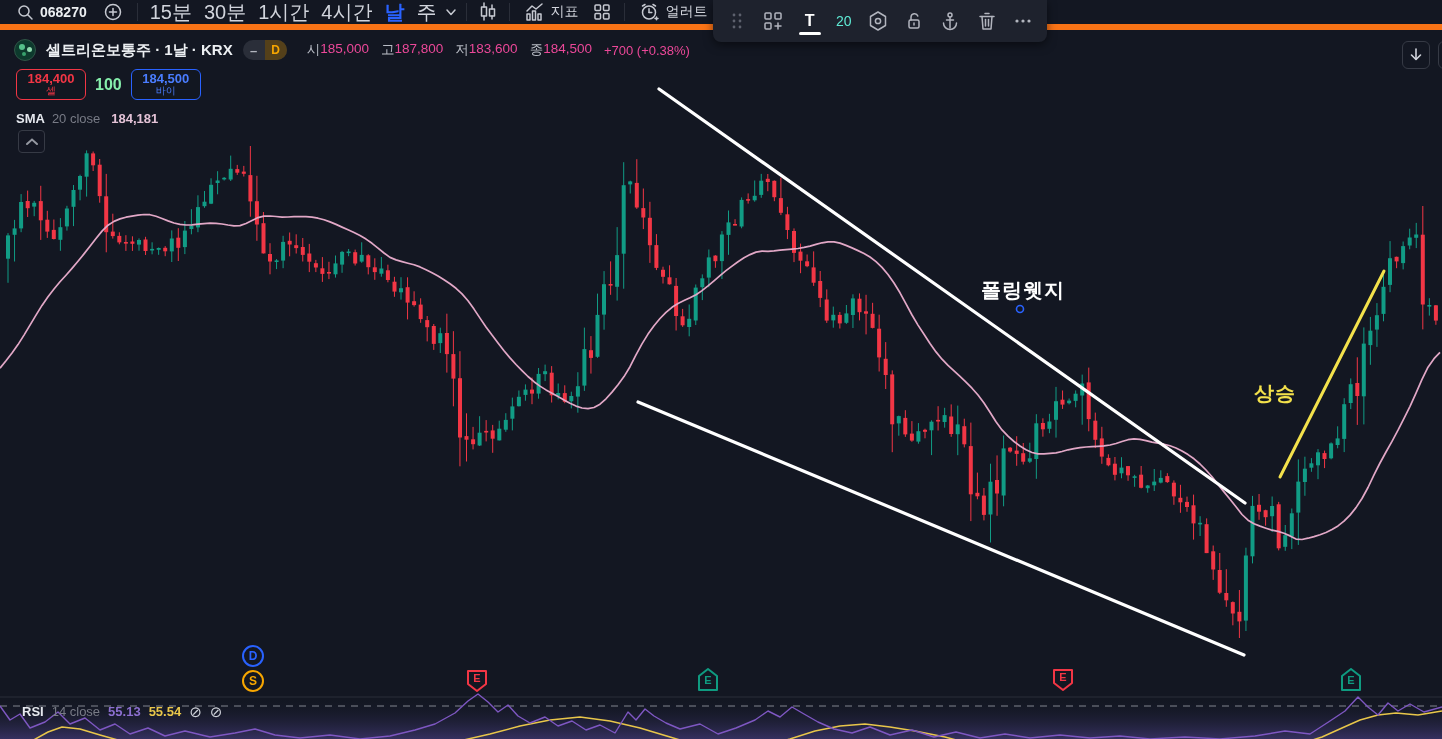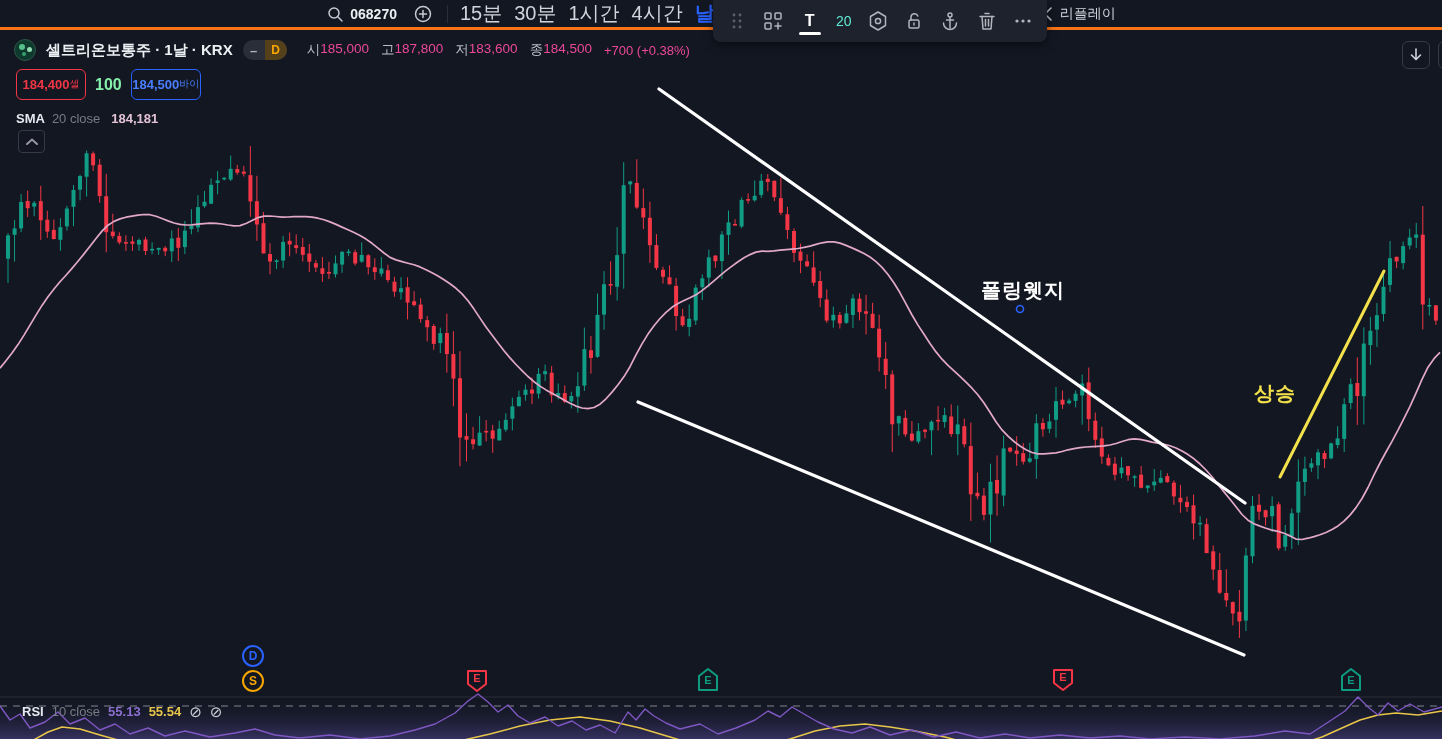--- a/index.html
+++ b/index.html
@@ -9,21 +9,21 @@
     font-family:"Liberation Sans", sans-serif;
     color:#d1d4dc;
     position:relative;
   }
   svg text { font-family:"Liberation Sans", sans-serif; }
 
   
   #toolbar {
     position:absolute; top:0; left:0; right:0; height:30px;
     display:flex; align-items:center; padding:0 8px;
-    background:#131722; border-bottom:3px solid #f97316; z-index:15;justify-content:center;
+    background:#131722; border-bottom:6px solid #f97316; z-index:15;
   }
   .tb-item { display:flex; align-items:center; gap:6px; padding:0 8px; font-size:14px; color:#d1d4dc; height:26px; border-radius:4px; }
   .tb-sep { width:1px; height:18px; background:#2a2e39; margin:0 6px; flex:0 0 auto; }
   .tf { padding:0 6px; font-size:20px; }
   .tf.active { color:#2962ff; font-weight:700; }
   .sym { font-weight:700; color:#eceff2; }
   .ico { display:inline-flex; align-items:center; justify-content:center; }
   .ico svg { stroke:#c6c9d1; fill:none; stroke-width:1.5; stroke-linecap:round; stroke-linejoin:round; }
 
   #right-tools {
@@ -58,21 +58,21 @@
   .pill .minus { width:22px; text-align:center; color:#b2b5be; font-size:13px; font-weight:700; }
   .pill .dbadge { width:22px; height:20px; background:#54401a; color:#f7a600; font-size:12px; font-weight:700; display:flex; align-items:center; justify-content:center; }
   #stats { display:flex; align-items:center; gap:12px; font-size:13.5px; margin-left:10px; }
   .stat { display:flex; }
   .stat .lb { color:#b9bdc6; }
   .stat .vl { color:#ec4899; }
   #change { color:#ec4899; font-size:13px; }
 
   
   #trade-row { position:absolute; left:16px; top:69px; display:flex; align-items:center; gap:9px; z-index:8; }
-  .trade-btn { width:70px; height:31px; border-radius:6px; display:flex; flex-direction:row; align-items:center; justify-content:center; line-height:1.05; background:rgba(19,23,34,.6); cursor:pointer; }
+  .trade-btn { width:70px; height:31px; border-radius:6px; display:flex; flex-direction:column; align-items:center; justify-content:center; line-height:1.05; background:rgba(19,23,34,.6); cursor:pointer; }
   #sell-btn { border:1.5px solid #f23645; color:#f23645; }
   #buy-btn  { border:1.5px solid #2962ff; color:#4a7dff; }
   .trade-price { font-size:13px; font-weight:700; }
   .trade-sub { font-size:10px; }
   #qty { font-size:16px; font-weight:700; color:#86efac; }
 
   
   #sma-row { position:absolute; left:16px; top:111px; display:flex; gap:7px; font-size:13px; align-items:baseline; z-index:8;}
   #sma-row .nm { color:#e6e9ef; font-weight:700; }
   #sma-row .pr { color:#787b86; }
@@ -894,18 +894,18 @@
         <path d="M11 1 l9 7 v14 h-18 v-14 z" fill="#131722" stroke="#0f9b80" stroke-width="2" stroke-linejoin="round"></path>
         <text x="11" y="16" text-anchor="middle" font-size="11" font-weight="bold" fill="#0f9b80">E</text>
       </svg></div>
   </div>
 
 <div class="chart-note" id="note-wedge">폴링웻지</div>
 <div class="chart-note" id="note-rise">상승</div>
 
 <div id="rsi-legend">
   <span class="nm">RSI</span>
-  <span class="pr">10 close</span>
+  <span class="pr">14 close</span>
   <span class="v1">55.13</span>
   <span class="v2">55.54</span>
   <span class="eye">⊘</span>
   <span class="eye">⊘</span>
 </div>
 
 </body></html>

